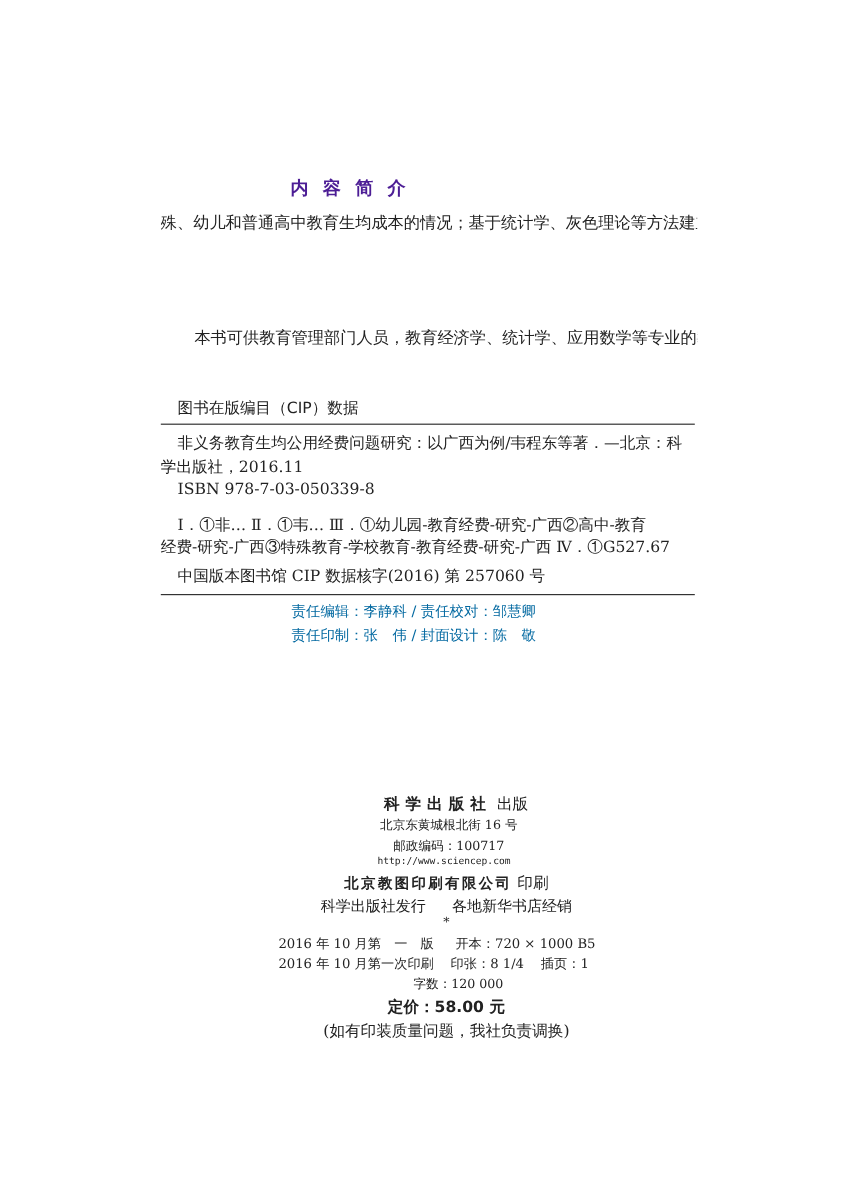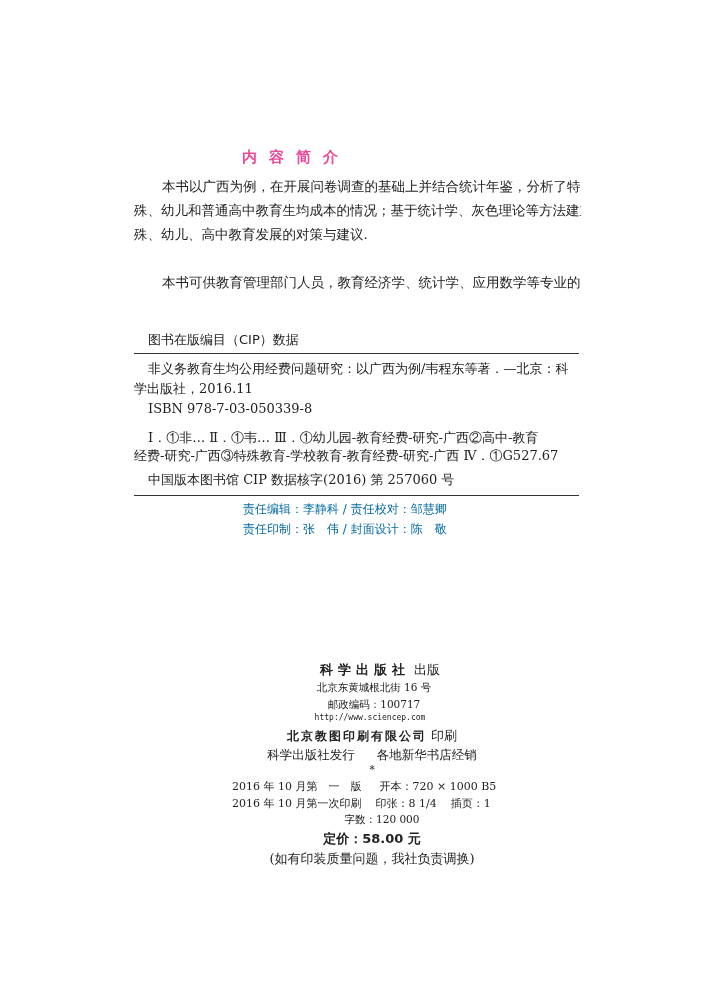--- a/index.html
+++ b/index.html
@@ -2,21 +2,21 @@
 <html><head>
 <meta charset="utf-8">
 <style>
   html, body { margin: 0; padding: 0; background: #ffffff; }
   body { width: 720px; height: 1000px; position: relative; overflow: hidden; color: #1a1a1a;
          font-family: "DejaVu Serif", "Liberation Serif", serif; }
   .abs { position: absolute; white-space: nowrap; }
 
   
   .intro-title { left: 0; width: 592px; top: 148px; text-align: center; font-size: 15px; letter-spacing: 12px;
-                 font-family: "DejaVu Sans", sans-serif; font-weight: bold; color: #ec4899; }
+                 font-family: "DejaVu Sans", sans-serif; font-weight: bold; color: #4c1d95; }
   .para { position: absolute; left: 134px; width: 447px; font-size: 13.5px; line-height: 24px;
           text-align: justify; text-align-last: left; color: #222; }
   .para .line { display: block; white-space: nowrap; overflow: hidden; }
   .para .indent { padding-left: 28px; }
 
   
   .cip-header { left: 148px; top: 331px; font-size: 13px; font-family: "DejaVu Sans", sans-serif; color: #222; }
   .rule { position: absolute; left: 134px; width: 445px; height: 0; border-top: 1.2px solid #333; }
   .cip-line { position: absolute; font-size: 13px; white-space: nowrap; color: #222; }
 
@@ -34,23 +34,21 @@
   .price { font-size: 13px; font-weight: bold; font-family: "DejaVu Sans", sans-serif; }
   .note { font-size: 13px; }
   .gap { display: inline-block; }
 </style>
 </head>
 <body>
 
 <div class="abs intro-title">内容简介</div>
 
 <div class="para" style="top:174px;">
-  <span class="line indent">本书以广西为例，在开展问卷调查的基础上并结合统计年鉴，分析了特</span>
   <span class="line">殊、幼儿和普通高中教育生均成本的情况；基于统计学、灰色理论等方法建立</span>
-  <span class="line">殊、幼儿、高中教育发展的对策与建议.</span>
 </div>
 <div class="para" style="top:270px;">
   <span class="line indent">本书可供教育管理部门人员，教育经济学、统计学、应用数学等专业的教</span>
 </div>
 
 <div class="abs cip-header">图书在版编目（CIP）数据</div>
 <div class="rule" style="top:353px;"></div>
 <div class="cip-line" style="left:148px; top:360px;">非义务教育生均公用经费问题研究：以广西为例/韦程东等著．—北京：科</div>
 <div class="cip-line" style="left:134px; top:380px;">学出版社，2016.11</div>
 <div class="cip-line" style="left:148px; top:401px;">ISBN 978-7-03-050339-8</div>

